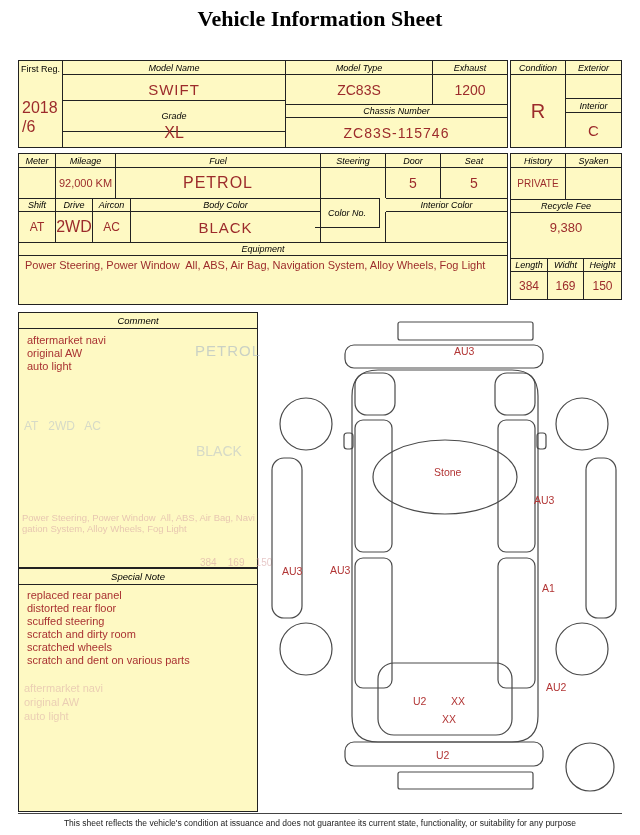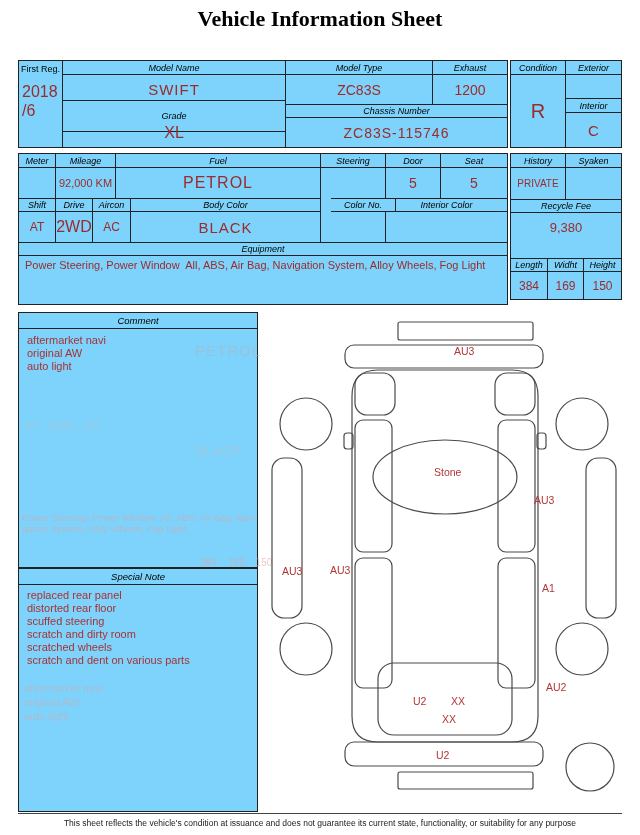--- a/index.html
+++ b/index.html
@@ -1,21 +1,21 @@
 <!DOCTYPE html>
 <html><head>
 <meta charset="utf-8">
 <style>
   :root{ --red:#9c2b2b; --note:#a93232; --mark:#b23535; --bd:#222; }
   html,body{margin:0;padding:0;background:#fff;}
   #sheet{position:relative;width:640px;height:835px;background:#fff;
          font-family:"Liberation Sans",sans-serif;overflow:hidden;}
   .title{position:absolute;top:6px;left:0;width:100%;text-align:center;
          font-family:"Liberation Serif",serif;font-weight:700;font-size:22px;color:#000;}
-  .tbl{position:absolute;border:1px solid var(--bd);box-sizing:border-box;background:#7dd3fc;}
+  .tbl{position:absolute;border:1px solid var(--bd);box-sizing:border-box;background:#fef9c3;}
   .c{position:absolute;box-sizing:border-box;display:flex;align-items:center;justify-content:center;overflow:visible;}
   .h{font-size:9px;color:#000;}
   .v{color:var(--red);}
   .br{border-right:1px solid var(--bd);}
   .bb{border-bottom:1px solid var(--bd);font-style:italic;}
   .bt{border-top:1px solid var(--bd);}
   .noteline{font-size:11px;line-height:13px;color:var(--note);}
   .mark{position:absolute;font-size:10.5px;color:var(--mark);white-space:nowrap;}
   .ghost{position:absolute;pointer-events:none;white-space:pre;filter:blur(.4px);}
   .footer-line{position:absolute;left:18px;top:813px;width:604px;border-top:1px solid #444;}
@@ -25,21 +25,21 @@
 </head>
 <body>
 
 <div id="sheet">
 
   <div class="title">Vehicle Information Sheet</div>
 
   <div class="tbl" style="left:18px;top:60px;width:490px;height:88px">
     <div class="c br" style="left:0;top:0;width:44px;height:86px;flex-direction:column;align-items:stretch;justify-content:flex-start">
       <div class="h" style="text-align:center;padding-top:3px">First Reg.</div>
-      <div class="v" style="font-size:16px;line-height:19px;margin-top:8px;padding-left:3px">
+      <div class="v" style="font-size:16px;line-height:19px;margin-top:24px;padding-left:3px">
         <div>2018</div>
         <div>/6</div>
       </div>
     </div>
     <div class="c h br bb" style="left:44px;top:0;width:223px;height:14px">Model Name</div>
     <div class="c h br bb" style="left:267px;top:0;width:147px;height:14px">Model Type</div>
     <div class="c h bb" style="left:414px;top:0;width:74px;height:14px">Exhaust</div>
     <div class="c v br" style="left:44px;top:14px;width:223px;height:29px;font-size:15px;letter-spacing:1px">SWIFT</div>
     <div class="c v br" style="left:267px;top:14px;width:147px;height:29px;font-size:14px">ZC83S</div>
     <div class="c v" style="left:414px;top:14px;width:74px;height:29px;font-size:14px">1200</div>
@@ -70,21 +70,21 @@
     <div class="c v br" style="left:37px;top:14px;width:60px;height:30px;font-size:11px;white-space:nowrap">92,000 KM</div>
     <div class="c v br" style="left:97px;top:14px;width:205px;height:30px;font-size:16px;letter-spacing:1px">PETROL</div>
     <div class="c v br" style="left:302px;top:14px;width:65px;height:30px"></div>
     <div class="c v br" style="left:367px;top:14px;width:55px;height:30px;font-size:14px">5</div>
     <div class="c v" style="left:422px;top:14px;width:66px;height:30px;font-size:14px">5</div>
 
     <div class="c h br bt bb" style="left:0;top:44px;width:37px;height:14px">Shift</div>
     <div class="c h br bt bb" style="left:37px;top:44px;width:37px;height:14px">Drive</div>
     <div class="c h br bt bb" style="left:74px;top:44px;width:38px;height:14px">Aircon</div>
     <div class="c h br bt bb" style="left:112px;top:44px;width:190px;height:14px">Body Color</div>
-    <div class="c h br bt bb" style="left:312px;top:44px;width:65px;height:14px">Color No.</div>
+    <div class="c h br bt bb" style="left:296px;top:44px;width:65px;height:30px">Color No.</div>
     <div class="c h bt bb" style="left:367px;top:44px;width:121px;height:14px">Interior Color</div>
 
     <div class="c v br" style="left:0;top:58px;width:37px;height:30px;font-size:12px">AT</div>
     <div class="c v br" style="left:37px;top:58px;width:37px;height:30px;font-size:16px">2WD</div>
     <div class="c v br" style="left:74px;top:58px;width:38px;height:30px;font-size:12px">AC</div>
     <div class="c v br" style="left:112px;top:58px;width:190px;height:30px;font-size:15px;letter-spacing:1px">BLACK</div>
     <div class="c v br" style="left:302px;top:58px;width:65px;height:30px"></div>
     <div class="c v" style="left:367px;top:58px;width:121px;height:30px"></div>
 
     <div class="c h bt bb" style="left:0;top:88px;width:488px;height:14px">Equipment</div>

